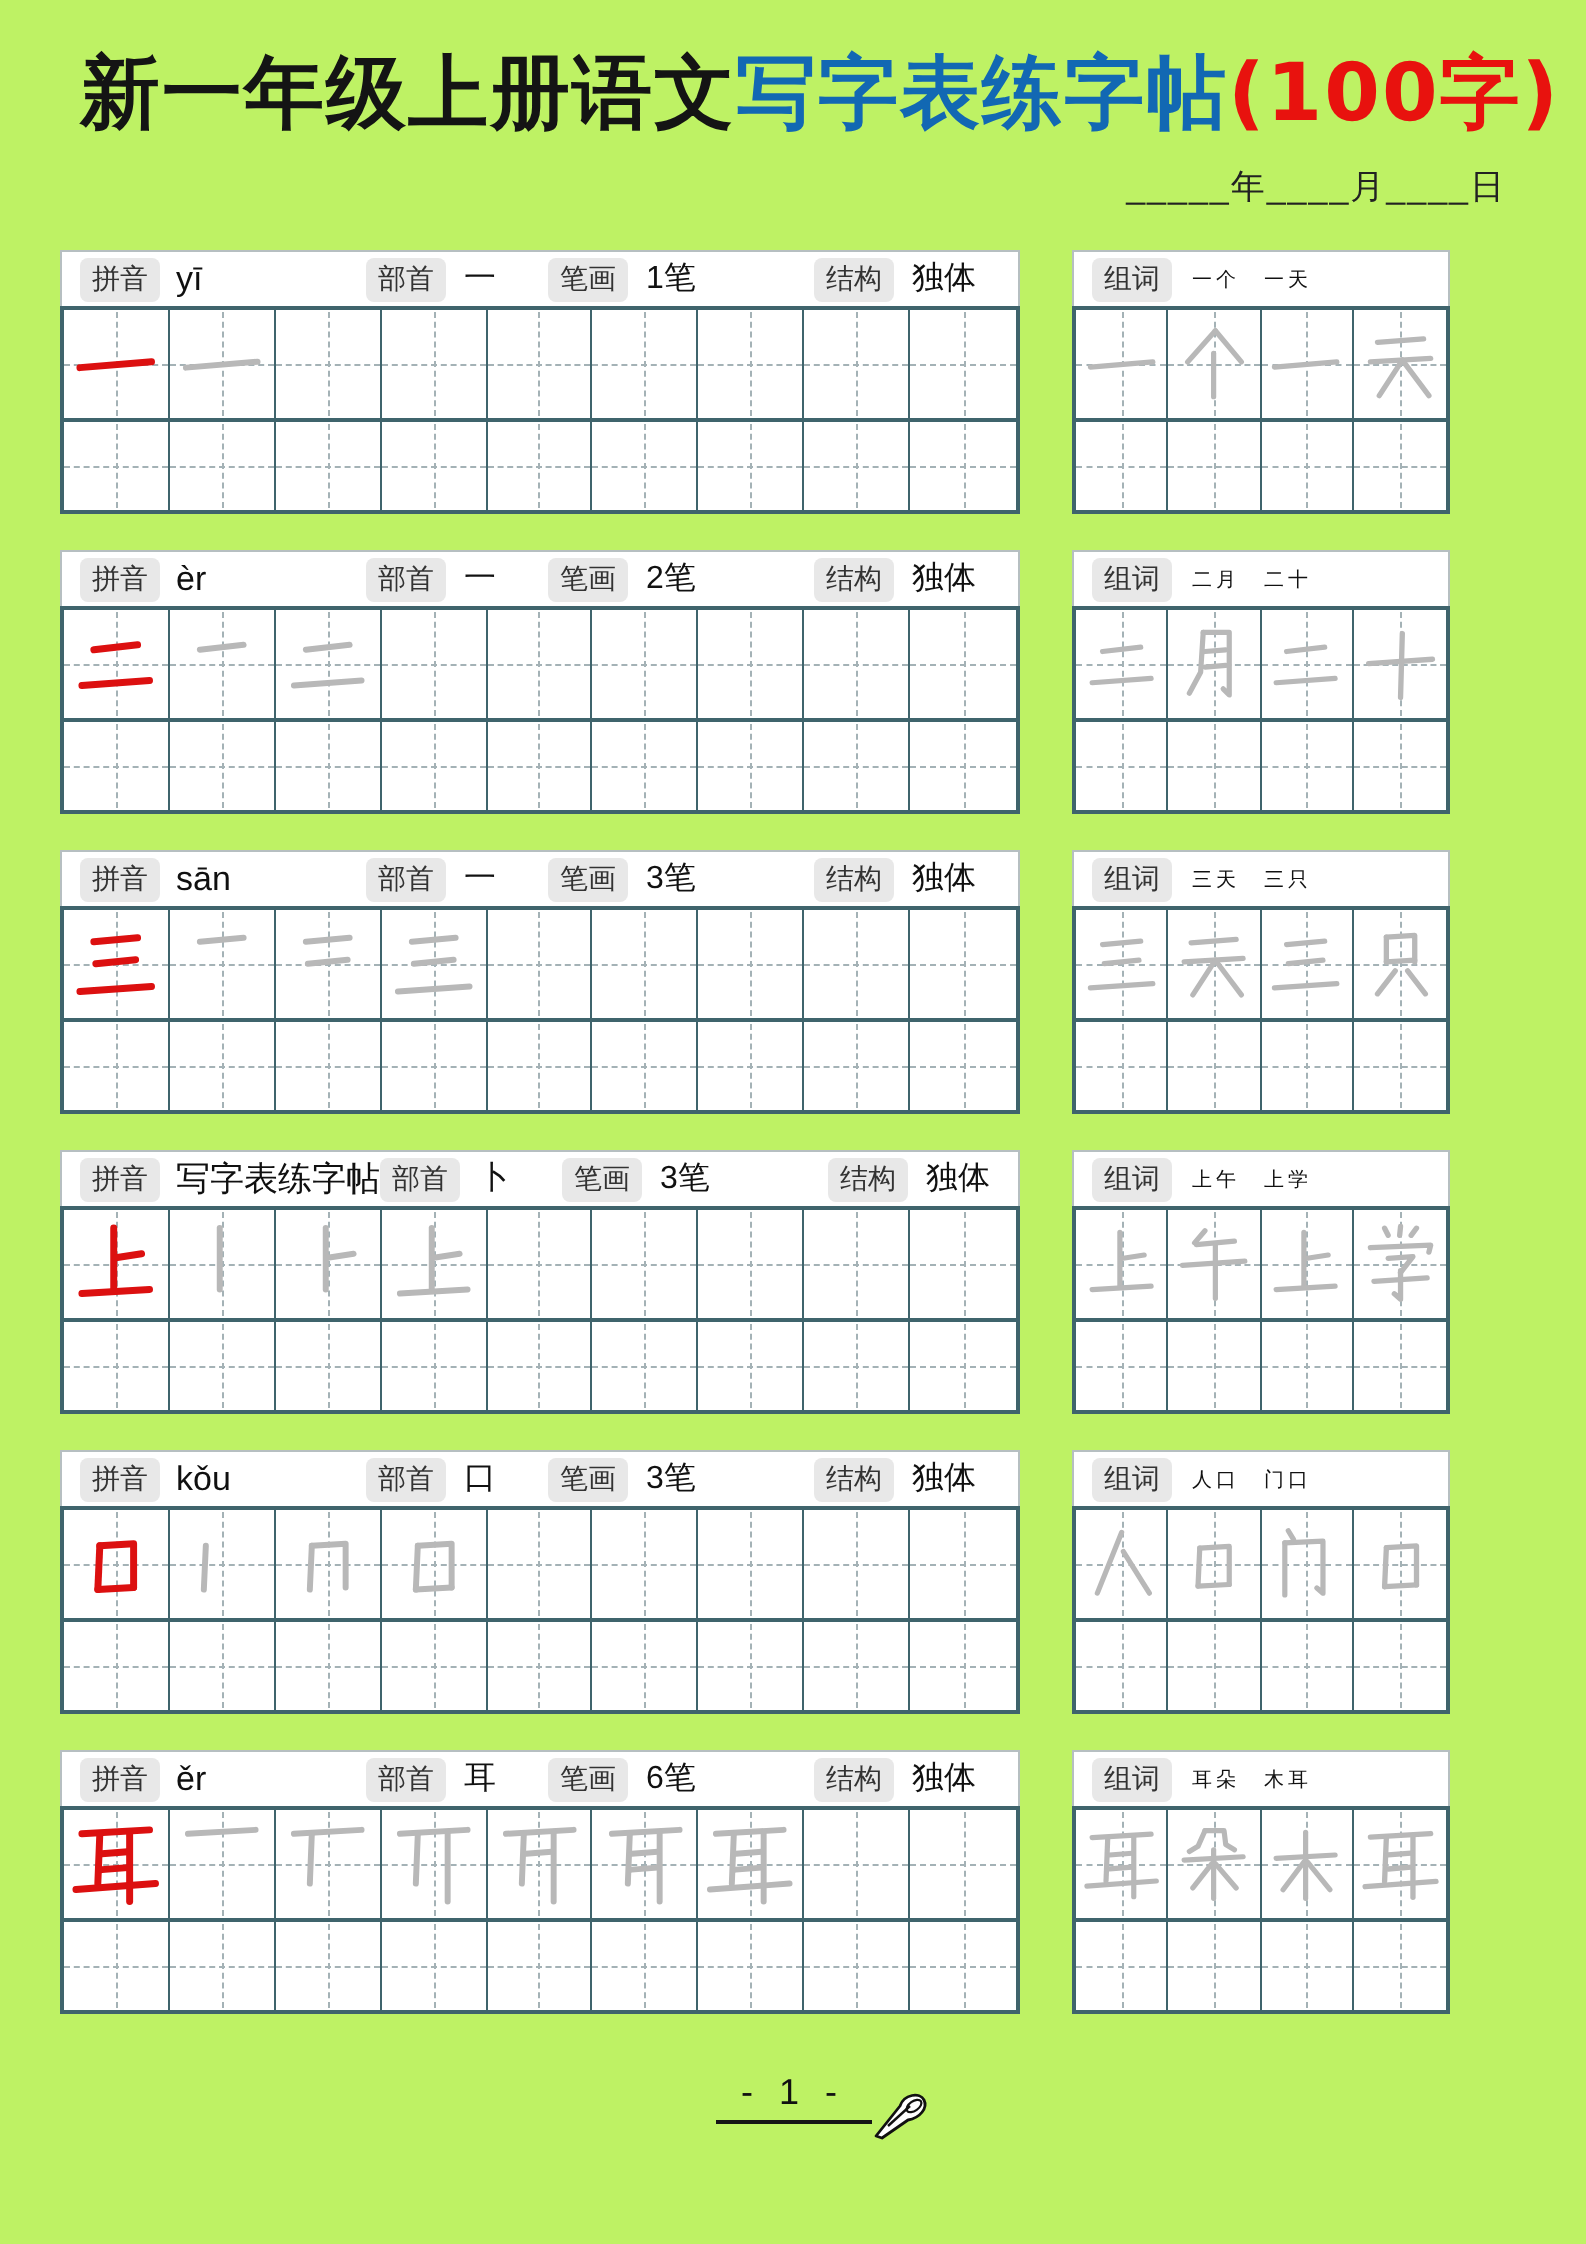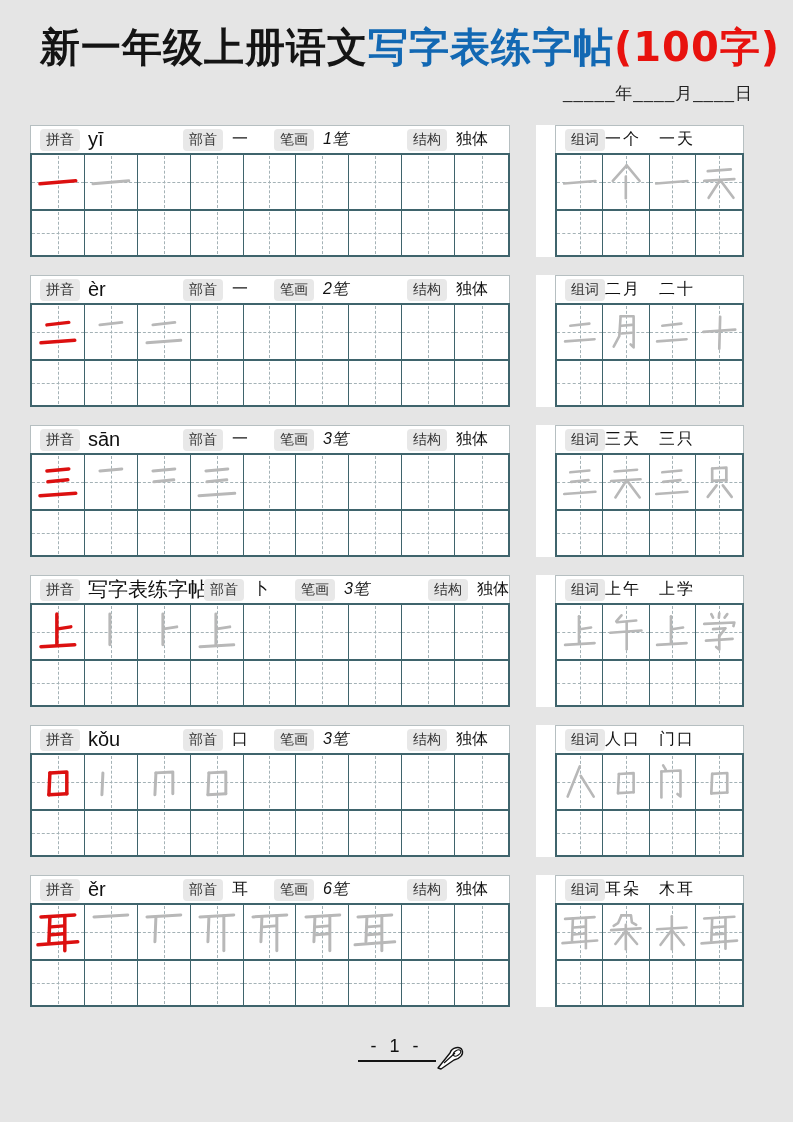--- a/index.html
+++ b/index.html
@@ -1,17 +1,17 @@
 <!DOCTYPE html>
 <html><head>
 <meta charset="utf-8">
 <style>
   html,body{margin:0;padding:0;background:#fff;}
   .page{
-    width:793px;height:1122px;background:#e5e5e5;position:relative;
+    width:793px;height:1122px;background:#bef264;position:relative;
     font-family:"Liberation Sans", sans-serif; overflow:hidden;
   }
   
   .title{
     margin:0; padding:24px 0 0 40px;
     font-size:40px; font-weight:bold; letter-spacing:1px; line-height:46px;
     font-family:"DejaVu Sans", sans-serif; white-space:nowrap;
   }
   .t-black{color:#141414;}
   .t-blue{color:#1268b3;}
@@ -20,36 +20,36 @@
   .dateline{
     display:flex; margin:12px 40px 0 42px; font-size:17px; color:#222;
     letter-spacing:1px; white-space:nowrap;justify-content:flex-end;
   }
   .dateline .right{margin-left:auto;}
   
   .rows{margin:20px 0 0 30px;}
   .row{display:flex; gap:26px; margin-bottom:18px; height:132px;}
   .panel{background:#fff;}
   .panel.left{width:480px;}
-  .panel.right{width:189px;padding-left:19px;}
+  .panel.right{width:189px;}
   .hdr{
     height:27px; border:1px solid #b6bfc1; border-bottom:none;
     display:flex; align-items:center; font-size:16px; color:#111;
     padding-left:9px; white-space:nowrap; overflow:hidden;
   }
   .badge{
     background:#e8e8e8; color:#333; border-radius:4px;
     font-size:14px; padding:2px 6px; flex:0 0 auto;
   }
-  .pinyin{font-size:20px; margin-left:8px; min-width:95px; color:#101010;}
+  .pinyin{font-size:17px; margin-left:8px; min-width:95px; color:#101010;}
   .hv{margin-left:9px; color:#111;}
   .hv.radical{min-width:42px;}
-  .hv.strokes{min-width:60px;font-style:italic;}
+  .hv.strokes{min-width:60px;}
   .badge.ml{margin-left:24px;}
-  .words-value{font-size:16px; letter-spacing:2px;}
+  .words-value{margin-left:10px; font-size:10px; letter-spacing:2px;}
   
   .grid{display:grid; border:2px solid #3f646c; border-bottom:none;}
   .grid.cols9{grid-template-columns:repeat(9,1fr);}
   .grid.cols4{grid-template-columns:repeat(4,1fr);}
   .grid.main{height:54px;}
   .grid.small{height:44px; border-top:2px solid #3f646c; border-bottom:2px solid #3f646c;}
   .cell{position:relative; border-right:1.5px solid #3f646c;}
   .cell:last-child{border-right:none;}
   .cell::before{
     content:""; position:absolute; left:50%; top:1px; bottom:1px;

